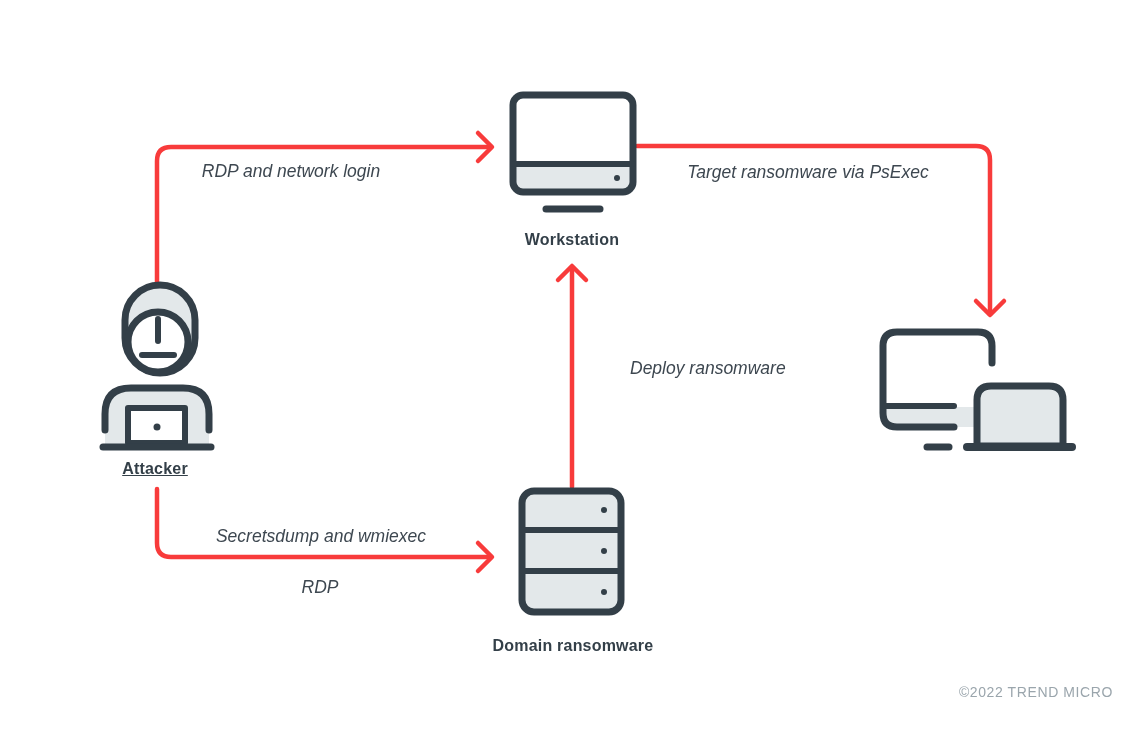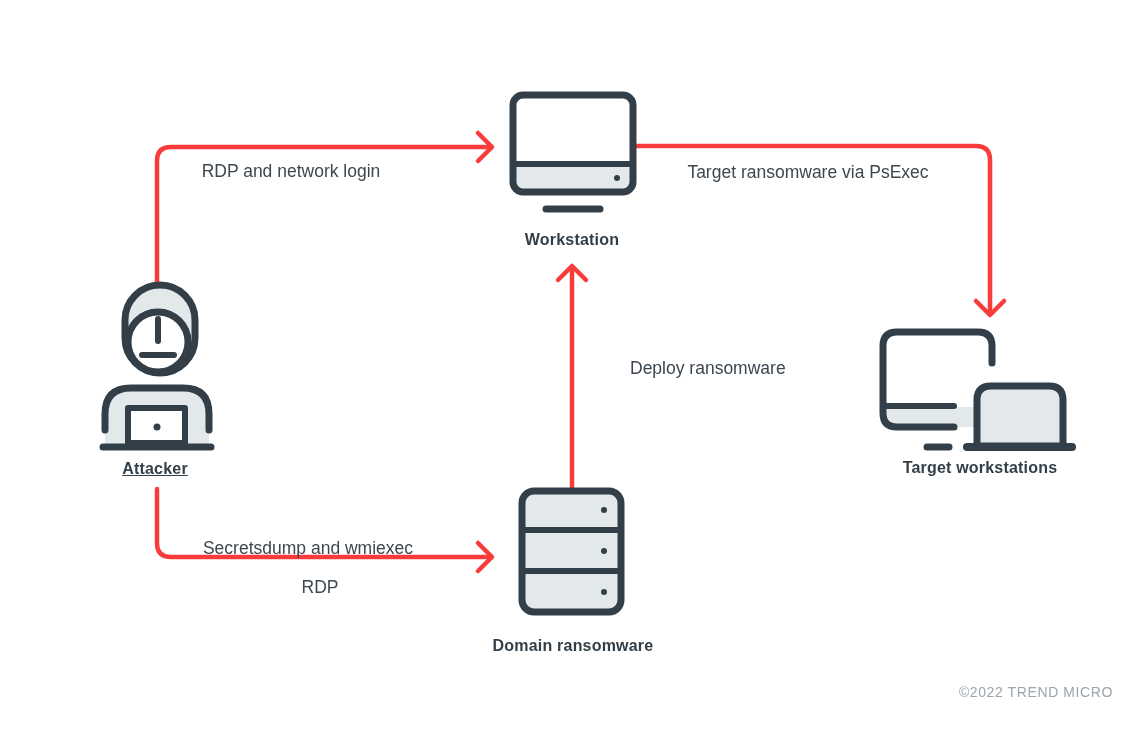--- a/index.html
+++ b/index.html
@@ -17,21 +17,21 @@
   .f-none{fill:none;}
   .f-white{fill:#ffffff;}
   .f-gray{fill:var(--icon_fill_gray);}
   .f-dark{fill:var(--outline_dark);}
   .node-label{
     position:absolute;transform:translateX(-50%);
     font-weight:700;font-size:16px;color:var(--outline_dark);
     white-space:nowrap;letter-spacing:.2px;
   }
   .edge-label{
-    position:absolute;font-size:17.5px;
+    position:absolute;font-style:italic;font-size:17.5px;
     color:var(--edge_text);white-space:nowrap;
   }
   .edge-label.centered{transform:translateX(-50%);}
   .edge-label .ln{display:block;line-height:27px;margin-left:35px;}
   .footer{
     position:absolute;font-size:14px;letter-spacing:.6px;
     color:var(--footer_text);white-space:nowrap;
   }
 </style>
 </head>
@@ -96,28 +96,27 @@
       <line x1="885" y1="406" x2="954" y2="406" class="s-dark" stroke-width="6"></line>
       <line x1="927" y1="447" x2="949" y2="447" class="s-dark" stroke-width="7"></line>
       <path d="M977,446 V400 Q977,386 991,386 H1049 Q1063,386 1063,400 V446 Z" class="f-gray s-dark" stroke-width="7"></path>
       <line x1="967" y1="447" x2="1072" y2="447" class="s-dark" stroke-width="8"></line>
     </g>
   </svg>
 
   <div class="node-label" style="left:155px;top:460px;text-decoration:underline;">Attacker</div>
   <div class="node-label" style="left:572px;top:231px;">Workstation</div>
   <div class="node-label" style="left:573px;top:637px;">Domain ransomware</div>
-  <div class="node-label" style="left:980px;top:459px;">Target workstations</div>
 
   <div class="edge-label centered" style="left:291px;top:161px;">RDP and network login</div>
 
   <div class="edge-label centered" style="left:808px;top:162px;">Target ransomware via PsExec</div>
 
   <div class="edge-label" style="left:595px;top:355px;">
     <span class="ln">Deploy ransomware</span>
   </div>
 
-  <div class="edge-label centered" style="left:308px;top:526px;margin-top:12px;">Secretsdump and wmiexec</div>
+  <div class="edge-label centered" style="left:321px;top:526px;">Secretsdump and wmiexec</div>
 
   <div class="edge-label centered" style="left:320px;top:577px;">RDP</div>
 
   <div class="footer" style="right:33px;top:684px;">©2022 TREND MICRO</div>
 </div>
 
 </body></html>

